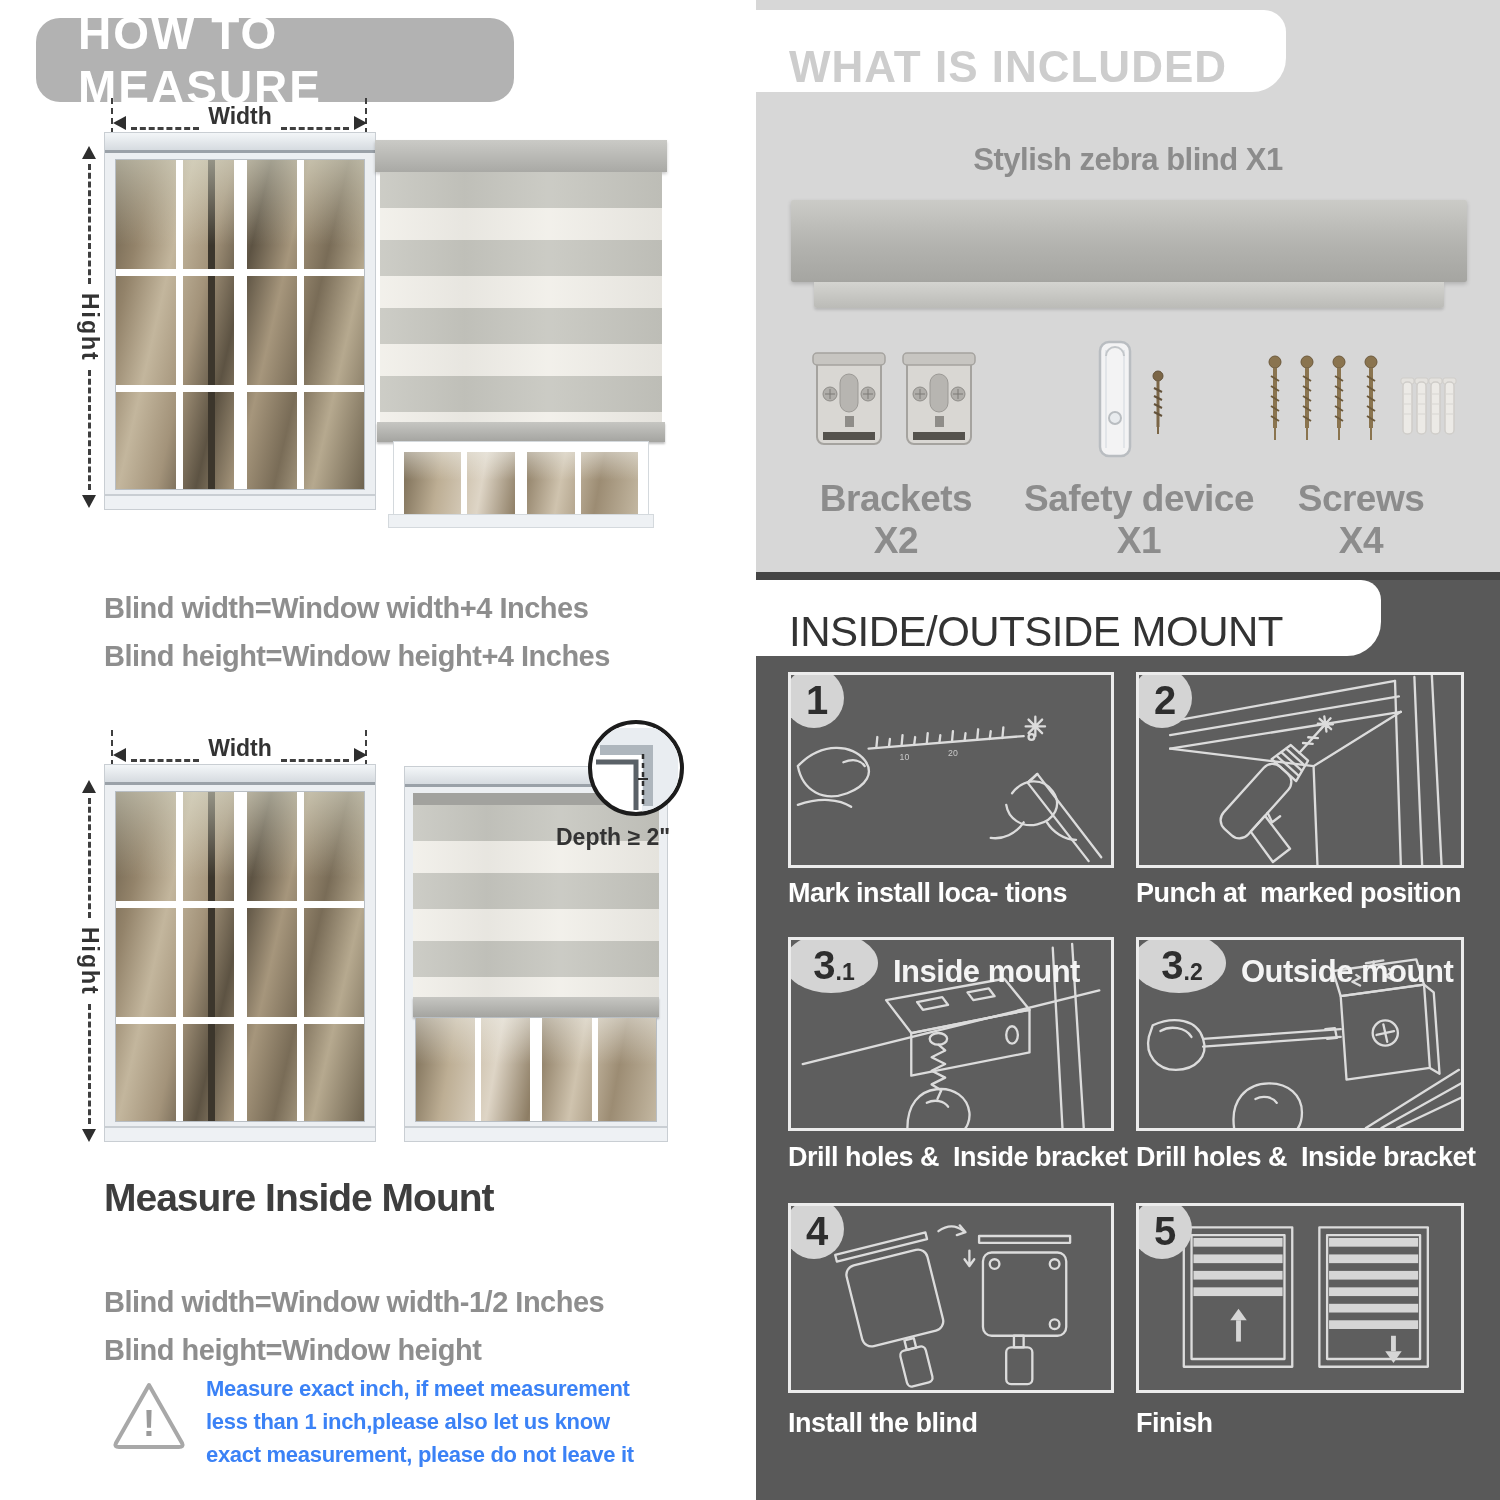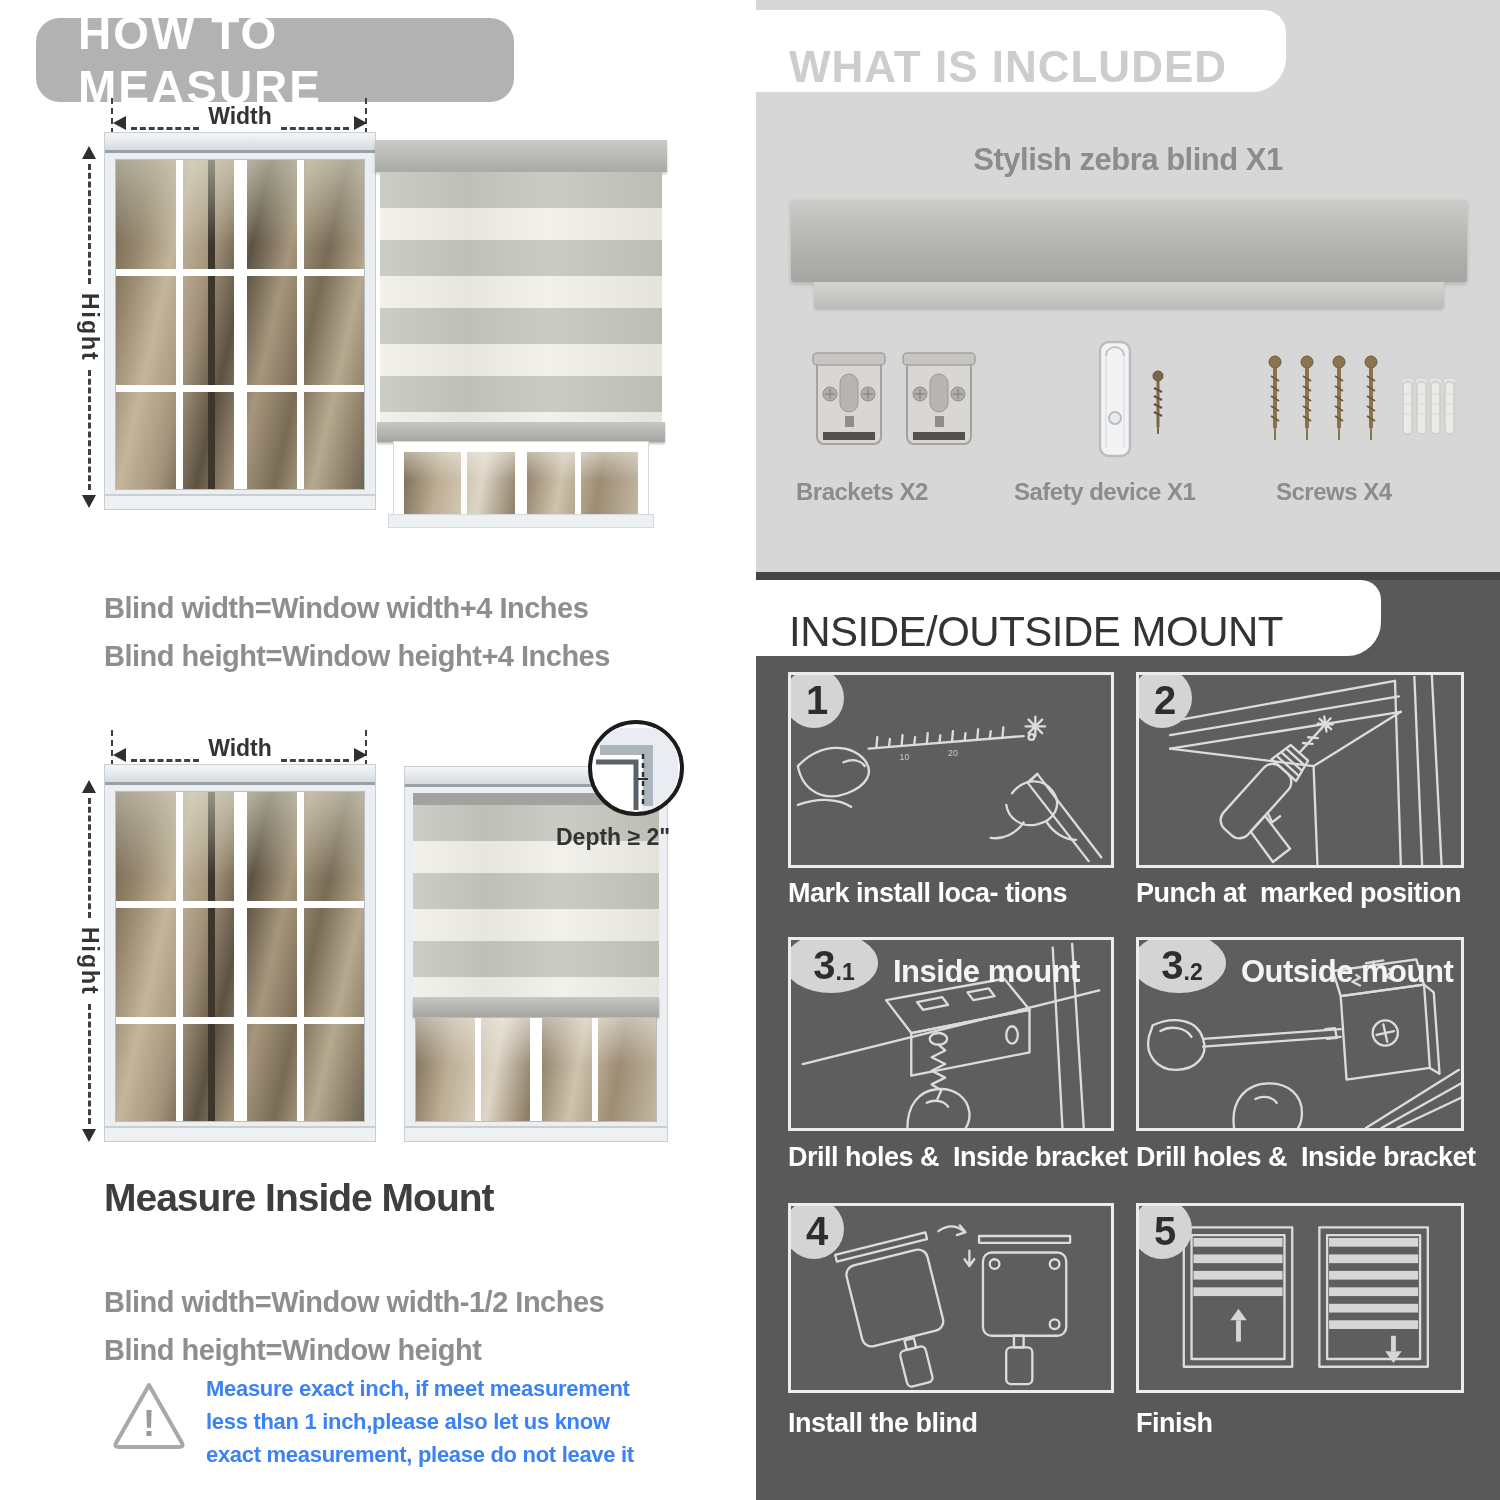--- a/index.html
+++ b/index.html
@@ -64,21 +64,21 @@
   .warning-text{font-size:22px;font-weight:bold;color:#3b82f6;line-height:33px;letter-spacing:-0.3px}
   
   .panel-light{background:#d7d7d7}
   .badge-white{background:#fff;display:flex;align-items:flex-end}
   .included-title{font-size:44px;font-weight:bold;color:#cdcdcd;letter-spacing:1px}
   .product-label{font-size:31px;font-weight:bold;color:#8c8c8c;text-align:center;letter-spacing:-0.5px}
   .headrail{background:linear-gradient(180deg,#cbcbc7 0%,#b3b3af 55%,#a5a5a1 100%);
     border-radius:2px;box-shadow:0 2px 4px rgba(0,0,0,.18)}
   .headrail-lip{background:linear-gradient(180deg,#d4d4d0,#bbbbb7);border-radius:0 0 3px 3px;
     box-shadow:0 2px 3px rgba(0,0,0,.15)}
-  .item-label{font-size:24px;font-weight:bold;color:#8c8c8c;text-align:left;letter-spacing:-0.5px}
+  .item-label{font-size:37px;font-weight:bold;color:#8c8c8c;text-align:center;letter-spacing:-0.5px}
   
   .panel-dark{background:#595959;border-top:8px solid #454545}
   .mount-title{font-size:42px;font-weight:normal;color:#333;letter-spacing:-0.5px}
   .step-card{background:#5e5e5e;border:3px solid #ececec;overflow:hidden}
   .art{width:100%;height:100%;display:block}
   .num-badge{position:absolute;left:-7px;top:-7px;width:60px;height:60px;background:#d4d4d4;
     border-radius:50%;display:flex;align-items:center;justify-content:center;
     color:#2e2e2e;font-weight:bold;font-size:40px;padding:4px 0 0 6px}
   .num-badge.wide{width:94px;border-radius:50%}
   .num-badge .sub{font-size:23px;margin-top:14px}

